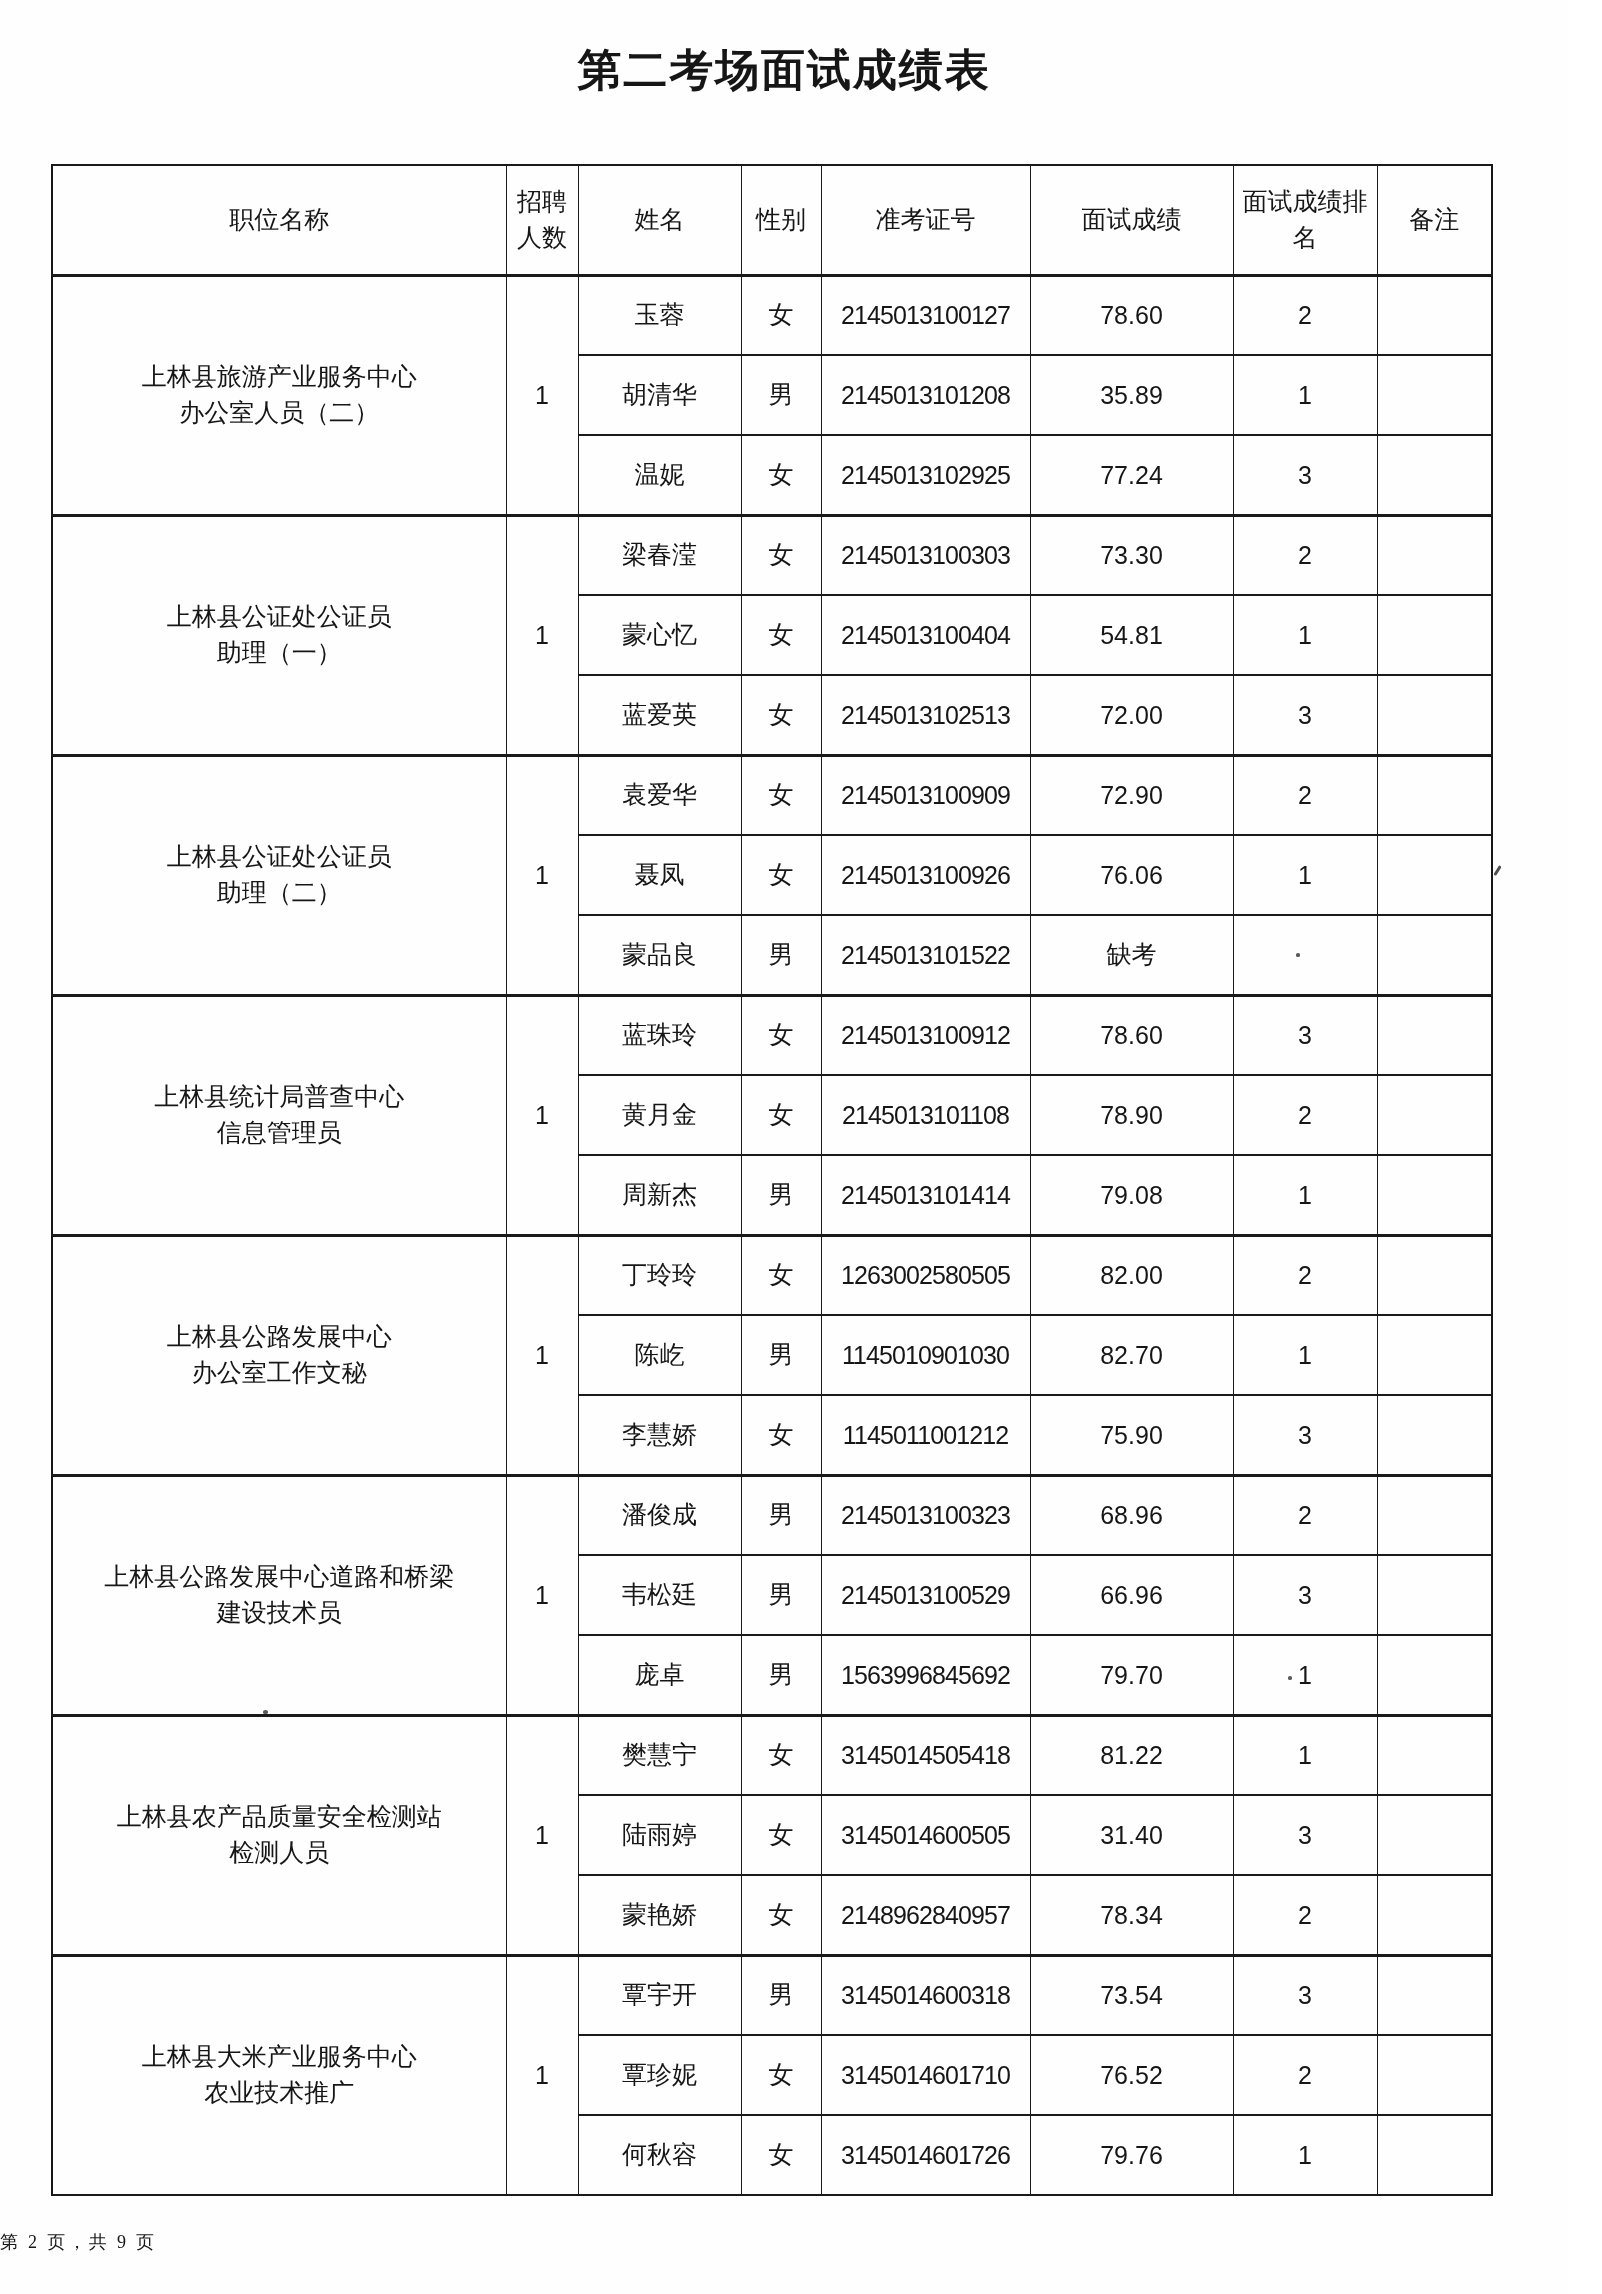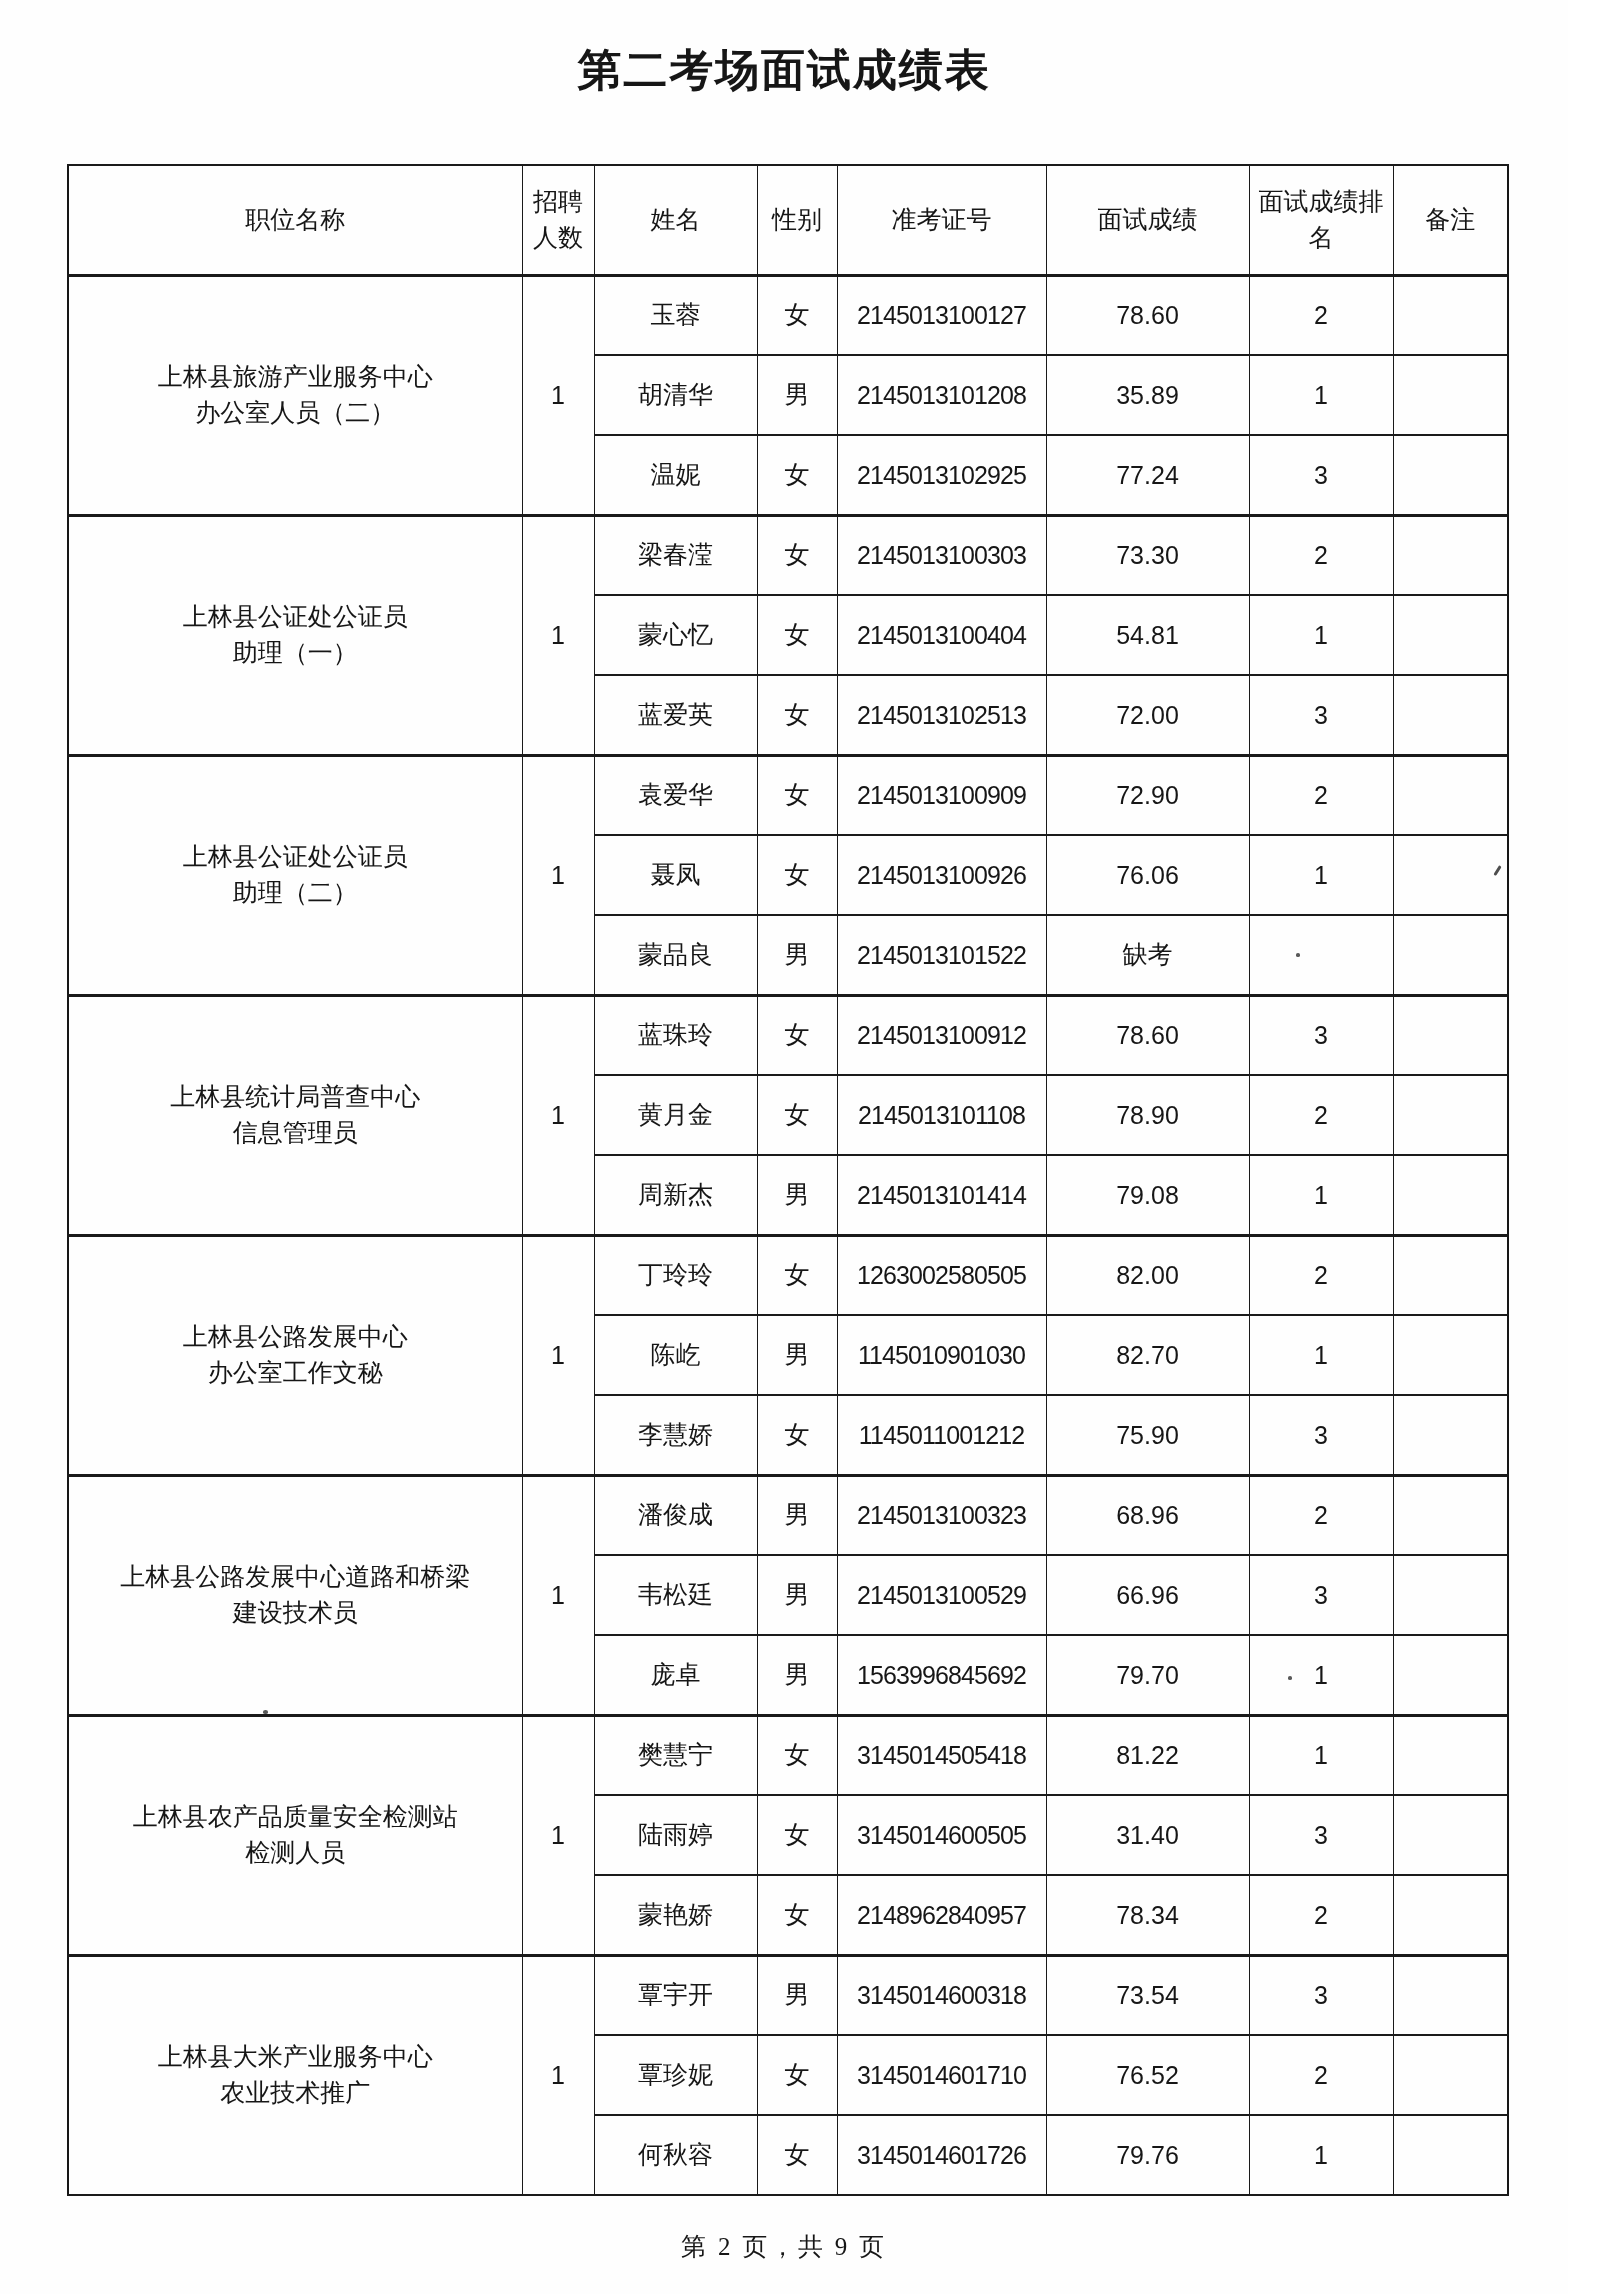--- a/index.html
+++ b/index.html
@@ -13,21 +13,21 @@
   }
   .title {
     position:absolute; top:41px; left:0; width:100%;
     text-align:center;
     font-family:"Liberation Sans", sans-serif;
     font-weight:bold;
     font-size:44px;
     letter-spacing:1.9px;
   }
   table.score-table {
-    position:absolute; left:67px; top:164px;
+    position:absolute; left:51px; top:164px;
     width:1440px;
     border-collapse:collapse;
     table-layout:fixed;
     border:2.8px solid #161616;
   }
   .score-table th, .score-table td {
     border:1.9px solid #1a1a1a;
     border-top-width:2.8px;
     border-bottom-width:2.8px;
     text-align:center;
@@ -42,22 +42,22 @@
   .score-table thead th { border-bottom-width:3.7px; }
   .score-table tbody tr.group-first td { border-top-width:3.7px; }
   .pos-cell { white-space:pre-line; font-size:25px; line-height:1.6; }
   .digits {
     font-family:"Liberation Sans", sans-serif;
     font-size:24px;
   }
   .ticket { letter-spacing:-0.9px;margin-top:19px; }
   .footer {
     position:absolute; top:2230px; left:0; width:100%;
-    text-align:center;
-    font-size:25px;
+    text-align:left;
+    font-size:18px;
     letter-spacing:2.8px;
     font-family:"Liberation Serif", serif;
   }
   
   .speck {
     position:absolute;
     background:#2f2f2f;
     border-radius:50%;
     opacity:.8;
   }

